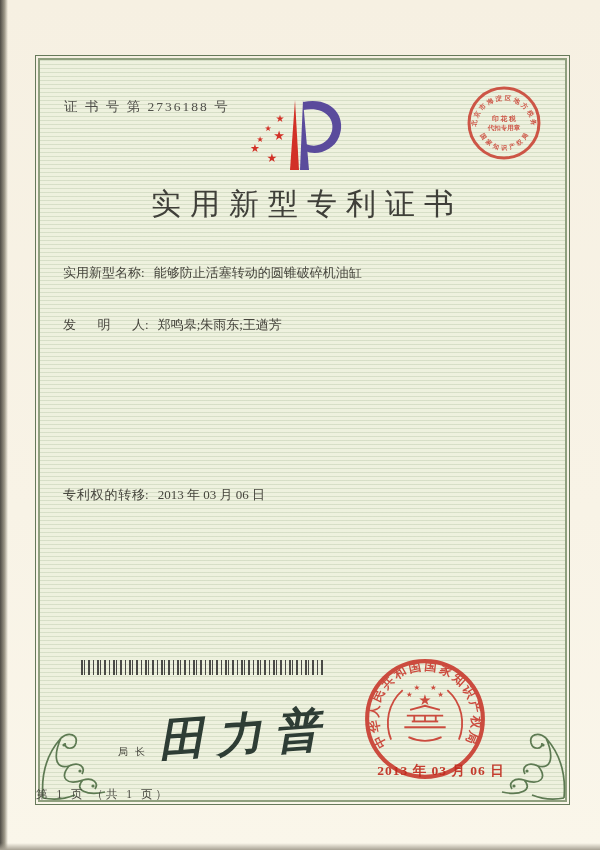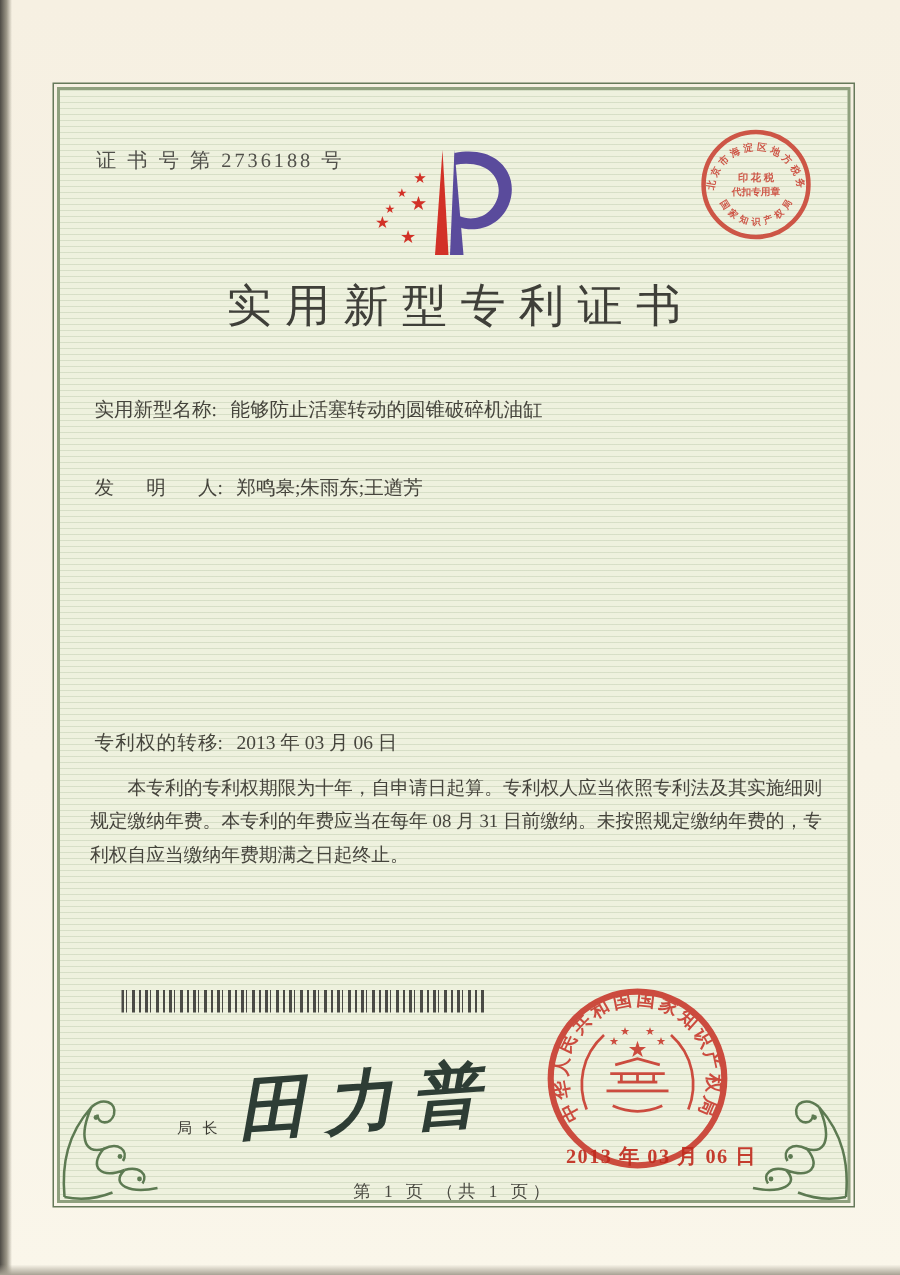--- a/index.html
+++ b/index.html
@@ -47,21 +47,21 @@
 
   .tax-stamp{left:430px;top:29px;width:76px;height:76px;opacity:.82;}
   .office-seal{left:327px;top:601px;width:124px;height:124px;opacity:.88;}
   .seal-date{left:315px;top:706px;width:180px;text-align:center;font-size:13.5px;
      font-weight:bold;letter-spacing:1px;color:#c0291c;opacity:.9;}
 
   .ornament{width:70px;height:75px;}
   .orn-left{left:3px;top:670px;}
   .orn-right{left:462px;top:670px;transform:scaleX(-1);}
 
-  .page-footer{left:0;top:731px;width:100%;text-align:center;font-size:11.5px;
+  .page-footer{left:0;top:731px;width:100%;text-align:left;font-size:11.5px;
      letter-spacing:3px;color:#4a4a42;}
 </style>
 </head>
 <body>
 
 <div class="scan">
 
   <div class="frame">
 
     <div class="cert-no">证 书 号 第 2736188 号</div>
@@ -88,21 +88,20 @@
       <span class="flabel">发明人</span><span class="fsep">:</span><span class="fvalue">郑鸣皋;朱雨东;王遒芳</span>
     </div>
     <div class="frow" style="top:208px">
       <span class="flabel" style="width:auto">实用新型名称</span><span class="fsep">:</span><span class="fvalue">能够防止活塞转动的圆锥破碎机油缸</span>
     </div>
     <div class="frow" style="top:430px">
       <span class="flabel">专利权的转移</span><span class="fsep">:</span><span class="fvalue">2013 年 03 月 06 日</span>
     </div>
 
     <div class="paras">
-      <p>本专利的专利权期限为十年，自申请日起算。专利权人应当依照专利法及其实施细则规定缴纳年费。本专利的年费应当在每年 08 月 31 日前缴纳。未按照规定缴纳年费的，专利权自应当缴纳年费期满之日起终止。</p>
     </div>
 
     <div class="barcode"></div>
 
     <div class="sig-label">局长</div>
     <div class="sig-name">田力普</div>
 
     <svg class="tax-stamp" viewBox="0 0 100 100" aria-hidden="true">
       <g fill="currentColor" color="#c73527">
         <circle cx="50" cy="50" r="46" fill="none" stroke="currentColor" stroke-width="4"></circle>

